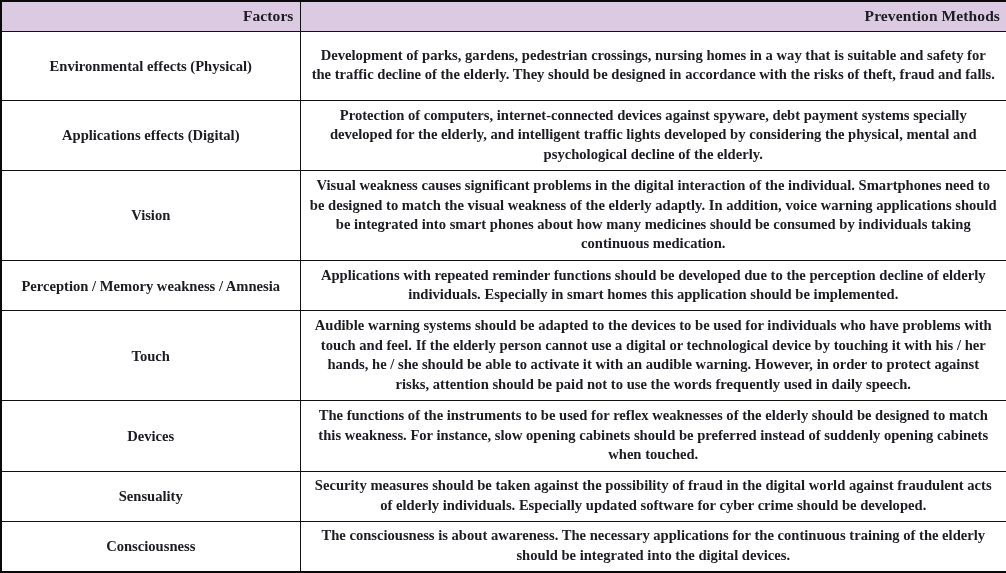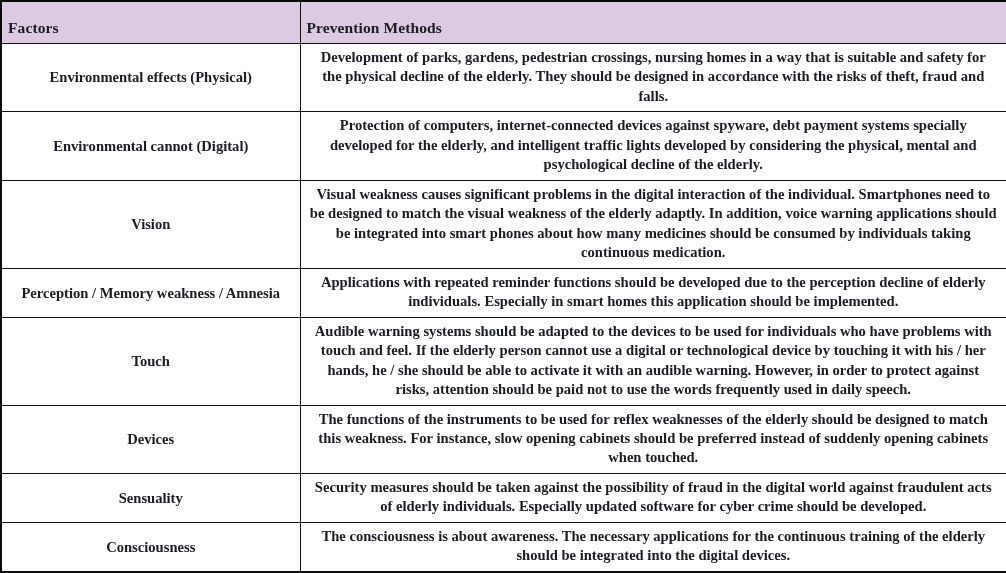--- a/index.html
+++ b/index.html
@@ -40,22 +40,22 @@
     vertical-align: middle;
     box-sizing: border-box;
   }
 
   
   thead th {
     background: #dccae3;
     font-weight: bold;
     font-size: 15.5px;
     line-height: 1.15;
-    text-align: left;
-    padding: 17px 6px 6px 6px;
+    text-align: right;
+    padding: 5px 6px 6px 6px;
     letter-spacing: 0.1px;
     height: 30px;
   }
 
   
   td.factor-cell {
     text-align: center;
     font-size: 14.6px;
     line-height: 1.25;
     padding: 4px 8px;
@@ -98,25 +98,25 @@
     <thead>
       <tr>
         <th>Factors</th>
         <th>Prevention Methods</th>
       </tr>
     </thead>
     <tbody>
       <tr class="r0">
         <td class="factor-cell">Environmental effects (Physical)</td>
         <td class="method-cell">
-            <span class="method-text">Development of parks, gardens, pedestrian crossings, nursing homes in a way that is suitable and safety for the physical decline of the elderly. They should be designed in accordance with the risks of theft, fraud and falls.</span>
+            <span class="method-text">Development of parks, gardens, pedestrian crossings, nursing homes in a way that is suitable and safety for the traffic decline of the elderly. They should be designed in accordance with the risks of theft, fraud and falls.</span>
           </td>
       </tr>
       <tr class="r1">
-        <td class="factor-cell">Environmental cannot (Digital)</td>
+        <td class="factor-cell">Applications effects (Digital)</td>
         <td class="method-cell">
             <span class="method-text">Protection of computers, internet-connected devices against spyware, debt payment systems specially developed for the elderly, and intelligent traffic lights developed by considering the physical, mental and psychological decline of the elderly.</span>
           </td>
       </tr>
       <tr class="r2">
         <td class="factor-cell">Vision</td>
         <td class="method-cell">
             <span class="method-text">Visual weakness causes significant problems in the digital interaction of the individual. Smartphones need to be designed to match the visual weakness of the elderly adaptly. In addition, voice warning applications should be integrated into smart phones about how many medicines should be consumed by individuals taking continuous medication.</span>
           </td>
       </tr>

